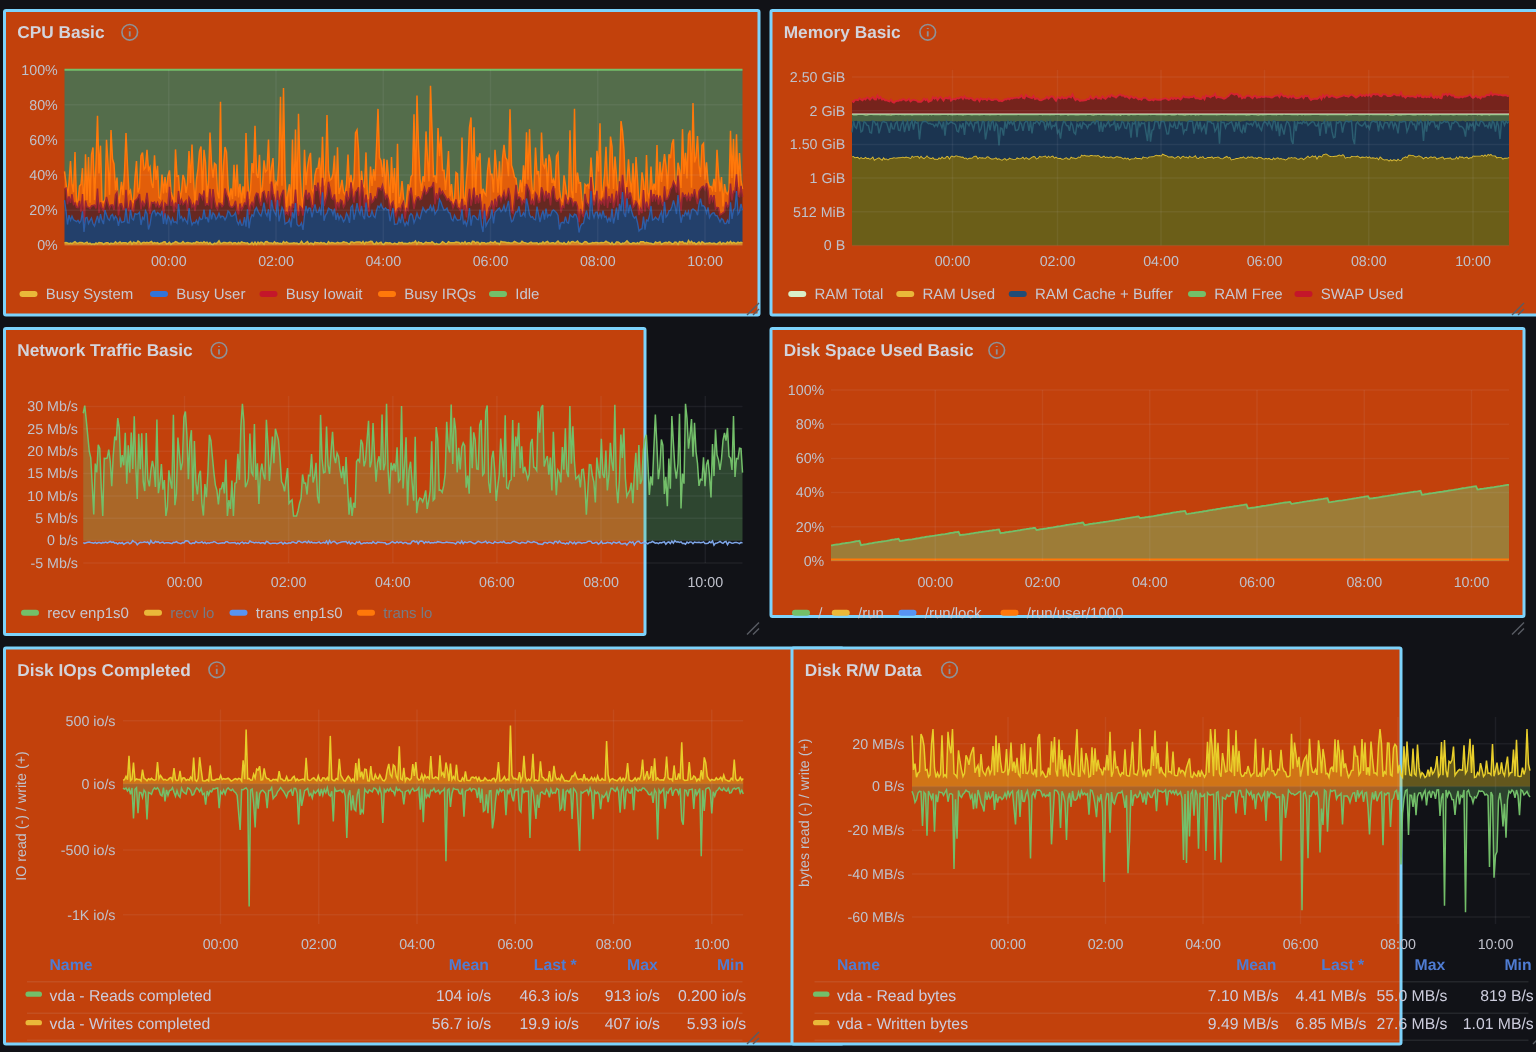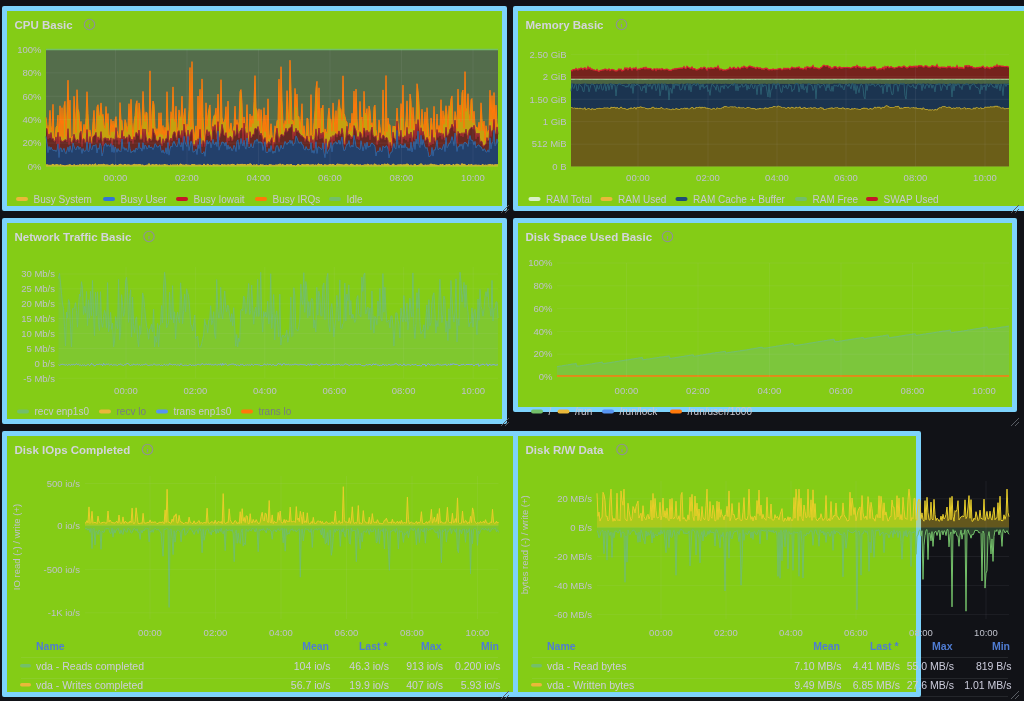--- a/index.html
+++ b/index.html
@@ -1,16 +1,16 @@
 <!DOCTYPE html>
 <html><head><meta charset="utf-8"><style>
 * { margin:0; padding:0; box-sizing:border-box; }
 html,body { width:1024px; height:701px; background:#111217; overflow:hidden;
   font-family:"Liberation Sans", sans-serif; }
-.panel { position:absolute; background:#84cc16; border:5px solid #7dd3fc; border-radius:2px; }
+.panel { position:absolute; background:#c2410c; border:2px solid #7dd3fc; border-radius:2px; }
 svg { display:block; }
 svg text { font-family:"Liberation Sans", sans-serif; }
 </style></head>
 <body>
 <div class="panel" style="left:2px;top:6px;width:505px;height:205px">
     <svg width="505" height="205" viewBox="0 0 505 205">
       <text x="7.5" y="17.5" font-size="11.5" font-weight="bold" fill="#d3d4dc">CPU Basic</text>
       <g stroke="#8e9197" fill="none">
         <circle cx="82.5" cy="13.5" r="5.2" stroke-width="1.1"></circle>
         <line x1="82.5" y1="12.9" x2="82.5" y2="16.3" stroke-width="1.2"></line>
@@ -115,21 +115,21 @@
       <rect x="277" y="186" width="12" height="4" rx="2" fill="#73bf69"></rect>
       <text x="294.5" y="191.5" font-size="10" fill="#c7c8d1">RAM Free</text>
       <rect x="348" y="186" width="12" height="4" rx="2" fill="#c4162a"></rect>
       <text x="365.5" y="191.5" font-size="10" fill="#c7c8d1">SWAP Used</text>
       <g stroke="#585c63" stroke-width="1">
         <line x1="493" y1="202" x2="501" y2="194"></line>
         <line x1="497" y1="202" x2="501" y2="198"></line>
       </g>
     </svg>
   </div>
-<div class="panel" style="left:2px;top:218px;width:505px;height:206px">
+<div class="panel" style="left:2px;top:218px;width:429px;height:206px">
     <svg width="505" height="206" viewBox="0 0 505 206">
       <text x="7.5" y="17.5" font-size="11.5" font-weight="bold" fill="#d3d4dc">Network Traffic Basic</text>
       <g stroke="#8e9197" fill="none">
         <circle cx="142" cy="13.5" r="5.2" stroke-width="1.1"></circle>
         <line x1="142" y1="12.9" x2="142" y2="16.3" stroke-width="1.2"></line>
         <line x1="142" y1="10.7" x2="142" y2="11.3" stroke-width="1.3"></line>
       </g>
       <path d="M51.5,55.5 L52.5,50.4 L53.5,59.9 L54.5,70.4 L55.5,80.8 L56.5,85.3 L57.5,103.7 L58.5,123.0 L59.5,89.0 L60.5,95.0 L61.5,76.6 L62.5,78.9 L63.5,104.9 L64.5,124.0 L65.5,85.6 L66.5,85.7 L67.5,85.3 L68.5,79.7 L69.5,87.6 L70.5,104.2 L71.5,83.5 L72.5,71.1 L73.5,73.4 L74.5,58.7 L75.5,65.4 L76.5,91.6 L77.5,83.4 L78.5,90.2 L79.5,68.5 L80.5,102.5 L81.5,76.8 L82.5,95.2 L83.5,68.4 L84.5,92.6 L85.5,57.5 L86.5,89.7 L87.5,112.7 L88.5,69.2 L89.5,92.8 L90.5,68.8 L91.5,101.3 L92.5,107.4 L93.5,68.7 L94.5,99.2 L95.6,104.3 L96.6,93.4 L97.6,87.3 L98.6,92.2 L99.6,104.6 L100.6,59.6 L101.6,108.8 L102.6,101.8 L103.6,89.4 L104.6,106.4 L105.6,100.1 L106.6,124.0 L107.6,118.0 L108.6,93.6 L109.6,100.7 L110.6,105.8 L111.6,56.5 L112.6,116.8 L113.6,109.4 L114.6,71.7 L115.6,82.4 L116.6,93.4 L117.6,88.2 L118.6,58.1 L119.6,54.3 L120.6,69.9 L121.6,99.4 L122.6,74.6 L123.6,66.8 L124.6,114.0 L125.6,74.0 L126.6,101.8 L127.6,109.6 L128.6,96.8 L129.6,93.8 L130.6,115.5 L131.6,123.7 L132.6,102.7 L133.6,111.4 L134.6,95.0 L135.6,69.9 L136.6,73.8 L137.6,84.6 L138.6,95.1 L139.6,103.4 L140.6,107.0 L141.6,116.3 L142.6,105.9 L143.6,105.8 L144.6,101.4 L145.6,108.9 L146.6,86.3 L147.6,124.0 L148.6,113.4 L149.6,119.3 L150.6,100.4 L151.6,124.0 L152.6,102.2 L153.6,101.7 L154.6,82.5 L155.6,99.9 L156.6,64.0 L157.6,49.2 L158.6,61.0 L159.6,104.8 L160.6,102.6 L161.6,99.0 L162.6,69.1 L163.6,94.9 L164.6,96.7 L165.6,62.7 L166.6,100.0 L167.6,88.8 L168.6,116.0 L169.6,95.2 L170.6,89.1 L171.6,96.4 L172.6,99.7 L173.6,59.8 L174.6,76.6 L175.6,100.6 L176.6,87.7 L177.6,71.1 L178.6,88.8 L179.6,65.8 L180.6,69.6 L181.6,73.3 L182.6,84.0 L183.7,101.2 L184.7,103.2 L185.7,107.6 L186.7,99.8 L187.7,92.0 L188.7,115.6 L189.7,114.2 L190.7,113.2 L191.7,124.0 L192.7,124.0 L193.7,124.0 L194.7,120.5 L195.7,115.5 L196.7,112.2 L197.7,96.3 L198.7,102.1 L199.7,102.0 L200.7,109.7 L201.7,96.9 L202.7,97.2 L203.7,82.7 L204.7,101.7 L205.7,97.6 L206.7,88.6 L207.7,111.3 L208.7,115.6 L209.7,56.6 L210.7,85.7 L211.7,95.2 L212.7,94.7 L213.7,64.3 L214.7,90.0 L215.7,96.0 L216.7,81.0 L217.7,67.9 L218.7,84.2 L219.7,88.7 L220.7,82.0 L221.7,84.4 L222.7,93.2 L223.7,98.7 L224.7,90.7 L225.7,102.8 L226.7,84.7 L227.7,104.0 L228.7,123.2 L229.7,111.5 L230.7,124.0 L231.7,115.2 L232.7,118.6 L233.7,87.7 L234.7,86.2 L235.7,87.8 L236.7,73.1 L237.7,75.9 L238.7,90.9 L239.7,87.1 L240.7,73.4 L241.7,60.5 L242.7,91.6 L243.7,87.5 L244.7,62.0 L245.7,83.6 L246.7,101.2 L247.7,88.3 L248.7,84.2 L249.7,93.4 L250.7,56.4 L251.7,93.5 L252.7,89.1 L253.7,49.2 L254.7,93.0 L255.7,109.1 L256.7,88.5 L257.7,93.5 L258.7,89.0 L259.7,94.4 L260.7,78.2 L261.7,101.0 L262.7,99.6 L263.7,50.7 L264.7,105.6 L265.7,90.7 L266.7,71.5 L267.7,117.0 L268.7,93.4 L269.7,87.8 L270.7,101.1 L271.8,113.8 L272.8,71.2 L273.8,122.1 L274.8,114.7 L275.8,112.1 L276.8,112.6 L277.8,114.5 L278.8,111.5 L279.8,106.9 L280.8,119.3 L281.8,114.0 L282.8,107.1 L283.8,74.2 L284.8,113.6 L285.8,112.5 L286.8,64.7 L287.8,72.2 L288.8,106.9 L289.8,106.7 L290.8,108.2 L291.8,103.8 L292.8,95.8 L293.8,61.2 L294.8,77.2 L295.8,81.6 L296.8,49.7 L297.8,89.4 L298.8,58.5 L299.8,67.0 L300.8,94.9 L301.8,78.6 L302.8,92.9 L303.8,78.2 L304.8,75.3 L305.8,77.2 L306.8,105.1 L307.8,97.0 L308.8,109.1 L309.8,64.3 L310.8,92.2 L311.8,68.2 L312.8,73.3 L313.8,92.6 L314.8,92.9 L315.8,63.4 L316.8,60.0 L317.8,96.7 L318.8,95.4 L319.8,54.4 L320.8,50.3 L321.8,101.8 L322.8,108.7 L323.8,85.7 L324.8,80.6 L325.8,93.2 L326.8,113.9 L327.8,104.7 L328.8,96.4 L329.8,72.4 L330.8,84.7 L331.8,98.2 L332.8,56.9 L333.8,105.1 L334.8,105.8 L335.8,100.7 L336.8,99.8 L337.8,60.0 L338.8,97.9 L339.8,71.1 L340.8,77.6 L341.8,61.9 L342.8,92.1 L343.8,77.5 L344.8,95.5 L345.8,91.2 L346.8,95.2 L347.8,99.5 L348.8,96.4 L349.8,75.5 L350.8,72.6 L351.8,91.3 L352.8,91.9 L353.8,93.7 L354.8,54.2 L355.8,68.4 L356.8,52.0 L357.8,50.0 L358.8,91.0 L359.9,86.6 L360.9,84.0 L361.9,96.5 L362.9,85.1 L363.9,107.0 L364.9,67.9 L365.9,91.5 L366.9,110.1 L367.9,93.4 L368.9,95.2 L369.9,101.6 L370.9,78.1 L371.9,93.1 L372.9,65.5 L373.9,94.4 L374.9,98.1 L375.9,50.6 L376.9,89.2 L377.9,64.2 L378.9,86.8 L379.9,99.3 L380.9,98.2 L381.9,96.9 L382.9,104.9 L383.9,93.2 L384.9,92.8 L385.9,102.0 L386.9,123.1 L387.9,106.9 L388.9,89.8 L389.9,90.0 L390.9,97.1 L391.9,101.3 L392.9,114.9 L393.9,85.0 L394.9,93.6 L395.9,98.9 L396.9,72.6 L397.9,96.0 L398.9,98.7 L399.9,80.3 L400.9,106.9 L401.9,97.3 L402.9,75.2 L403.9,87.9 L404.9,94.0 L405.9,49.9 L406.9,103.2 L407.9,115.5 L408.9,100.4 L409.9,69.7 L410.9,85.3 L411.9,65.5 L412.9,98.7 L413.9,110.9 L414.9,108.7 L415.9,106.8 L416.9,101.8 L417.9,115.4 L418.9,96.0 L419.9,81.8 L420.9,106.6 L421.9,76.7 L422.9,102.7 L423.9,99.9 L424.9,80.0 L425.9,72.9 L426.9,69.8 L427.9,88.0 L428.9,110.0 L429.9,97.5 L430.9,103.6 L431.9,79.2 L432.9,56.3 L433.9,76.0 L434.9,99.5 L435.9,91.7 L436.9,73.0 L437.9,76.8 L438.9,109.3 L439.9,97.9 L440.9,117.5 L441.9,85.7 L442.9,105.8 L443.9,57.4 L444.9,74.8 L445.9,91.4 L446.9,99.1 L448.0,89.2 L449.0,55.8 L450.0,119.0 L451.0,95.7 L452.0,102.5 L453.0,49.2 L454.0,58.9 L455.0,79.1 L456.0,70.7 L457.0,59.3 L458.0,84.4 L459.0,61.9 L460.0,80.9 L461.0,88.9 L462.0,103.9 L463.0,99.5 L464.0,100.0 L465.0,84.8 L466.0,104.2 L467.0,89.8 L468.0,86.4 L469.0,97.2 L470.0,111.7 L471.0,76.0 L472.0,97.4 L473.0,66.4 L474.0,83.3 L475.0,86.6 L476.0,93.2 L477.0,86.0 L478.0,73.6 L479.0,68.6 L480.0,73.7 L481.0,65.3 L482.0,84.1 L483.0,85.5 L484.0,93.3 L485.0,57.4 L486.0,98.0 L487.0,85.6 L488.0,85.9 L489.0,78.8 L490.0,79.1 L491.0,95.1 L491.0,140.4 L51.5,140.4 Z" fill="rgba(115,191,105,0.30)"></path>
       <path d="M51.5,55.5 L52.5,50.4 L53.5,59.9 L54.5,70.4 L55.5,80.8 L56.5,85.3 L57.5,103.7 L58.5,123.0 L59.5,89.0 L60.5,95.0 L61.5,76.6 L62.5,78.9 L63.5,104.9 L64.5,124.0 L65.5,85.6 L66.5,85.7 L67.5,85.3 L68.5,79.7 L69.5,87.6 L70.5,104.2 L71.5,83.5 L72.5,71.1 L73.5,73.4 L74.5,58.7 L75.5,65.4 L76.5,91.6 L77.5,83.4 L78.5,90.2 L79.5,68.5 L80.5,102.5 L81.5,76.8 L82.5,95.2 L83.5,68.4 L84.5,92.6 L85.5,57.5 L86.5,89.7 L87.5,112.7 L88.5,69.2 L89.5,92.8 L90.5,68.8 L91.5,101.3 L92.5,107.4 L93.5,68.7 L94.5,99.2 L95.6,104.3 L96.6,93.4 L97.6,87.3 L98.6,92.2 L99.6,104.6 L100.6,59.6 L101.6,108.8 L102.6,101.8 L103.6,89.4 L104.6,106.4 L105.6,100.1 L106.6,124.0 L107.6,118.0 L108.6,93.6 L109.6,100.7 L110.6,105.8 L111.6,56.5 L112.6,116.8 L113.6,109.4 L114.6,71.7 L115.6,82.4 L116.6,93.4 L117.6,88.2 L118.6,58.1 L119.6,54.3 L120.6,69.9 L121.6,99.4 L122.6,74.6 L123.6,66.8 L124.6,114.0 L125.6,74.0 L126.6,101.8 L127.6,109.6 L128.6,96.8 L129.6,93.8 L130.6,115.5 L131.6,123.7 L132.6,102.7 L133.6,111.4 L134.6,95.0 L135.6,69.9 L136.6,73.8 L137.6,84.6 L138.6,95.1 L139.6,103.4 L140.6,107.0 L141.6,116.3 L142.6,105.9 L143.6,105.8 L144.6,101.4 L145.6,108.9 L146.6,86.3 L147.6,124.0 L148.6,113.4 L149.6,119.3 L150.6,100.4 L151.6,124.0 L152.6,102.2 L153.6,101.7 L154.6,82.5 L155.6,99.9 L156.6,64.0 L157.6,49.2 L158.6,61.0 L159.6,104.8 L160.6,102.6 L161.6,99.0 L162.6,69.1 L163.6,94.9 L164.6,96.7 L165.6,62.7 L166.6,100.0 L167.6,88.8 L168.6,116.0 L169.6,95.2 L170.6,89.1 L171.6,96.4 L172.6,99.7 L173.6,59.8 L174.6,76.6 L175.6,100.6 L176.6,87.7 L177.6,71.1 L178.6,88.8 L179.6,65.8 L180.6,69.6 L181.6,73.3 L182.6,84.0 L183.7,101.2 L184.7,103.2 L185.7,107.6 L186.7,99.8 L187.7,92.0 L188.7,115.6 L189.7,114.2 L190.7,113.2 L191.7,124.0 L192.7,124.0 L193.7,124.0 L194.7,120.5 L195.7,115.5 L196.7,112.2 L197.7,96.3 L198.7,102.1 L199.7,102.0 L200.7,109.7 L201.7,96.9 L202.7,97.2 L203.7,82.7 L204.7,101.7 L205.7,97.6 L206.7,88.6 L207.7,111.3 L208.7,115.6 L209.7,56.6 L210.7,85.7 L211.7,95.2 L212.7,94.7 L213.7,64.3 L214.7,90.0 L215.7,96.0 L216.7,81.0 L217.7,67.9 L218.7,84.2 L219.7,88.7 L220.7,82.0 L221.7,84.4 L222.7,93.2 L223.7,98.7 L224.7,90.7 L225.7,102.8 L226.7,84.7 L227.7,104.0 L228.7,123.2 L229.7,111.5 L230.7,124.0 L231.7,115.2 L232.7,118.6 L233.7,87.7 L234.7,86.2 L235.7,87.8 L236.7,73.1 L237.7,75.9 L238.7,90.9 L239.7,87.1 L240.7,73.4 L241.7,60.5 L242.7,91.6 L243.7,87.5 L244.7,62.0 L245.7,83.6 L246.7,101.2 L247.7,88.3 L248.7,84.2 L249.7,93.4 L250.7,56.4 L251.7,93.5 L252.7,89.1 L253.7,49.2 L254.7,93.0 L255.7,109.1 L256.7,88.5 L257.7,93.5 L258.7,89.0 L259.7,94.4 L260.7,78.2 L261.7,101.0 L262.7,99.6 L263.7,50.7 L264.7,105.6 L265.7,90.7 L266.7,71.5 L267.7,117.0 L268.7,93.4 L269.7,87.8 L270.7,101.1 L271.8,113.8 L272.8,71.2 L273.8,122.1 L274.8,114.7 L275.8,112.1 L276.8,112.6 L277.8,114.5 L278.8,111.5 L279.8,106.9 L280.8,119.3 L281.8,114.0 L282.8,107.1 L283.8,74.2 L284.8,113.6 L285.8,112.5 L286.8,64.7 L287.8,72.2 L288.8,106.9 L289.8,106.7 L290.8,108.2 L291.8,103.8 L292.8,95.8 L293.8,61.2 L294.8,77.2 L295.8,81.6 L296.8,49.7 L297.8,89.4 L298.8,58.5 L299.8,67.0 L300.8,94.9 L301.8,78.6 L302.8,92.9 L303.8,78.2 L304.8,75.3 L305.8,77.2 L306.8,105.1 L307.8,97.0 L308.8,109.1 L309.8,64.3 L310.8,92.2 L311.8,68.2 L312.8,73.3 L313.8,92.6 L314.8,92.9 L315.8,63.4 L316.8,60.0 L317.8,96.7 L318.8,95.4 L319.8,54.4 L320.8,50.3 L321.8,101.8 L322.8,108.7 L323.8,85.7 L324.8,80.6 L325.8,93.2 L326.8,113.9 L327.8,104.7 L328.8,96.4 L329.8,72.4 L330.8,84.7 L331.8,98.2 L332.8,56.9 L333.8,105.1 L334.8,105.8 L335.8,100.7 L336.8,99.8 L337.8,60.0 L338.8,97.9 L339.8,71.1 L340.8,77.6 L341.8,61.9 L342.8,92.1 L343.8,77.5 L344.8,95.5 L345.8,91.2 L346.8,95.2 L347.8,99.5 L348.8,96.4 L349.8,75.5 L350.8,72.6 L351.8,91.3 L352.8,91.9 L353.8,93.7 L354.8,54.2 L355.8,68.4 L356.8,52.0 L357.8,50.0 L358.8,91.0 L359.9,86.6 L360.9,84.0 L361.9,96.5 L362.9,85.1 L363.9,107.0 L364.9,67.9 L365.9,91.5 L366.9,110.1 L367.9,93.4 L368.9,95.2 L369.9,101.6 L370.9,78.1 L371.9,93.1 L372.9,65.5 L373.9,94.4 L374.9,98.1 L375.9,50.6 L376.9,89.2 L377.9,64.2 L378.9,86.8 L379.9,99.3 L380.9,98.2 L381.9,96.9 L382.9,104.9 L383.9,93.2 L384.9,92.8 L385.9,102.0 L386.9,123.1 L387.9,106.9 L388.9,89.8 L389.9,90.0 L390.9,97.1 L391.9,101.3 L392.9,114.9 L393.9,85.0 L394.9,93.6 L395.9,98.9 L396.9,72.6 L397.9,96.0 L398.9,98.7 L399.9,80.3 L400.9,106.9 L401.9,97.3 L402.9,75.2 L403.9,87.9 L404.9,94.0 L405.9,49.9 L406.9,103.2 L407.9,115.5 L408.9,100.4 L409.9,69.7 L410.9,85.3 L411.9,65.5 L412.9,98.7 L413.9,110.9 L414.9,108.7 L415.9,106.8 L416.9,101.8 L417.9,115.4 L418.9,96.0 L419.9,81.8 L420.9,106.6 L421.9,76.7 L422.9,102.7 L423.9,99.9 L424.9,80.0 L425.9,72.9 L426.9,69.8 L427.9,88.0 L428.9,110.0 L429.9,97.5 L430.9,103.6 L431.9,79.2 L432.9,56.3 L433.9,76.0 L434.9,99.5 L435.9,91.7 L436.9,73.0 L437.9,76.8 L438.9,109.3 L439.9,97.9 L440.9,117.5 L441.9,85.7 L442.9,105.8 L443.9,57.4 L444.9,74.8 L445.9,91.4 L446.9,99.1 L448.0,89.2 L449.0,55.8 L450.0,119.0 L451.0,95.7 L452.0,102.5 L453.0,49.2 L454.0,58.9 L455.0,79.1 L456.0,70.7 L457.0,59.3 L458.0,84.4 L459.0,61.9 L460.0,80.9 L461.0,88.9 L462.0,103.9 L463.0,99.5 L464.0,100.0 L465.0,84.8 L466.0,104.2 L467.0,89.8 L468.0,86.4 L469.0,97.2 L470.0,111.7 L471.0,76.0 L472.0,97.4 L473.0,66.4 L474.0,83.3 L475.0,86.6 L476.0,93.2 L477.0,86.0 L478.0,73.6 L479.0,68.6 L480.0,73.7 L481.0,65.3 L482.0,84.1 L483.0,85.5 L484.0,93.3 L485.0,57.4 L486.0,98.0 L487.0,85.6 L488.0,85.9 L489.0,78.8 L490.0,79.1 L491.0,95.1" fill="none" stroke="#73bf69" stroke-width="1"></path>
       <path d="M51.5,141.7 L52.5,142.3 L53.5,141.8 L54.5,141.5 L55.5,141.3 L56.5,141.6 L57.5,141.8 L58.5,142.1 L59.5,141.6 L60.5,142.3 L61.5,141.7 L62.5,141.7 L63.5,142.2 L64.5,141.6 L65.5,141.8 L66.5,141.4 L67.5,142.0 L68.5,141.5 L69.5,140.9 L70.5,141.6 L71.5,141.3 L72.5,142.1 L73.5,141.9 L74.5,142.7 L75.5,141.8 L76.5,142.3 L77.5,141.7 L78.5,142.8 L79.5,142.2 L80.5,141.7 L81.5,141.5 L82.5,142.6 L83.5,142.0 L84.5,140.4 L85.5,141.3 L86.5,141.6 L87.5,143.2 L88.5,142.2 L89.5,141.5 L90.5,141.6 L91.5,141.5 L92.5,141.2 L93.5,141.7 L94.5,141.3 L95.6,142.7 L96.6,140.4 L97.6,141.9 L98.6,142.1 L99.6,140.9 L100.6,141.4 L101.6,141.2 L102.6,142.1 L103.6,141.6 L104.6,141.4 L105.6,142.3 L106.6,141.8 L107.6,141.9 L108.6,141.9 L109.6,142.1 L110.6,142.4 L111.6,141.5 L112.6,141.6 L113.6,141.1 L114.6,141.8 L115.6,142.1 L116.6,142.5 L117.6,141.7 L118.6,141.9 L119.6,140.7 L120.6,140.5 L121.6,140.9 L122.6,142.2 L123.6,142.5 L124.6,141.9 L125.6,142.2 L126.6,141.0 L127.6,141.7 L128.6,141.9 L129.6,141.7 L130.6,141.1 L131.6,142.2 L132.6,141.5 L133.6,142.4 L134.6,141.8 L135.6,142.1 L136.6,141.6 L137.6,141.7 L138.6,141.1 L139.6,141.4 L140.6,142.1 L141.6,142.4 L142.6,142.2 L143.6,142.0 L144.6,141.9 L145.6,142.1 L146.6,141.2 L147.6,141.2 L148.6,141.9 L149.6,142.0 L150.6,141.9 L151.6,141.8 L152.6,141.7 L153.6,142.6 L154.6,142.0 L155.6,142.7 L156.6,141.7 L157.6,141.4 L158.6,142.3 L159.6,141.7 L160.6,142.1 L161.6,142.1 L162.6,140.7 L163.6,141.3 L164.6,141.5 L165.6,142.0 L166.6,141.5 L167.6,141.8 L168.6,141.5 L169.6,142.2 L170.6,141.8 L171.6,141.9 L172.6,142.5 L173.6,140.9 L174.6,141.3 L175.6,142.2 L176.6,142.5 L177.6,142.1 L178.6,142.2 L179.6,142.1 L180.6,142.5 L181.6,142.2 L182.6,141.7 L183.7,141.5 L184.7,142.8 L185.7,141.7 L186.7,142.3 L187.7,142.3 L188.7,141.9 L189.7,142.1 L190.7,141.4 L191.7,141.4 L192.7,141.9 L193.7,142.1 L194.7,140.8 L195.7,140.8 L196.7,141.5 L197.7,141.8 L198.7,141.2 L199.7,141.0 L200.7,142.0 L201.7,140.8 L202.7,141.8 L203.7,141.2 L204.7,142.0 L205.7,141.7 L206.7,142.0 L207.7,141.7 L208.7,141.2 L209.7,142.2 L210.7,141.9 L211.7,141.5 L212.7,142.0 L213.7,140.7 L214.7,142.5 L215.7,140.4 L216.7,142.1 L217.7,141.2 L218.7,140.9 L219.7,141.5 L220.7,142.5 L221.7,141.9 L222.7,141.7 L223.7,141.4 L224.7,141.2 L225.7,141.1 L226.7,141.0 L227.7,142.2 L228.7,141.2 L229.7,142.7 L230.7,141.7 L231.7,142.3 L232.7,142.7 L233.7,141.3 L234.7,141.8 L235.7,141.2 L236.7,142.6 L237.7,142.4 L238.7,141.8 L239.7,142.1 L240.7,141.7 L241.7,142.1 L242.7,141.9 L243.7,142.3 L244.7,141.1 L245.7,141.9 L246.7,142.4 L247.7,141.4 L248.7,141.5 L249.7,141.6 L250.7,141.6 L251.7,141.9 L252.7,141.8 L253.7,142.9 L254.7,142.6 L255.7,142.4 L256.7,141.6 L257.7,141.1 L258.7,141.8 L259.7,141.9 L260.7,141.1 L261.7,141.9 L262.7,141.4 L263.7,141.5 L264.7,142.4 L265.7,141.6 L266.7,141.6 L267.7,142.4 L268.7,142.3 L269.7,142.4 L270.7,141.0 L271.8,140.6 L272.8,141.4 L273.8,140.9 L274.8,142.5 L275.8,141.0 L276.8,140.7 L277.8,140.9 L278.8,142.2 L279.8,141.2 L280.8,141.8 L281.8,141.2 L282.8,142.1 L283.8,141.7 L284.8,142.0 L285.8,141.5 L286.8,141.8 L287.8,141.1 L288.8,141.3 L289.8,141.5 L290.8,141.8 L291.8,141.9 L292.8,141.7 L293.8,141.3 L294.8,141.7 L295.8,141.6 L296.8,141.8 L297.8,141.8 L298.8,142.1 L299.8,142.7 L300.8,141.4 L301.8,141.4 L302.8,142.3 L303.8,140.7 L304.8,142.4 L305.8,141.2 L306.8,141.6 L307.8,141.6 L308.8,141.1 L309.8,141.2 L310.8,141.7 L311.8,142.3 L312.8,142.4 L313.8,141.6 L314.8,140.9 L315.8,141.3 L316.8,141.8 L317.8,141.6 L318.8,141.4 L319.8,140.8 L320.8,142.1 L321.8,141.4 L322.8,141.6 L323.8,142.1 L324.8,142.3 L325.8,141.1 L326.8,141.6 L327.8,141.9 L328.8,141.7 L329.8,141.2 L330.8,141.7 L331.8,140.9 L332.8,141.9 L333.8,142.2 L334.8,141.8 L335.8,142.2 L336.8,141.9 L337.8,141.1 L338.8,140.8 L339.8,141.4 L340.8,141.6 L341.8,142.2 L342.8,142.3 L343.8,141.5 L344.8,141.6 L345.8,142.0 L346.8,142.0 L347.8,140.9 L348.8,141.2 L349.8,141.7 L350.8,141.6 L351.8,141.1 L352.8,141.5 L353.8,141.6 L354.8,142.6 L355.8,142.6 L356.8,142.8 L357.8,142.9 L358.8,141.7 L359.9,141.6 L360.9,142.2 L361.9,141.5 L362.9,141.5 L363.9,141.8 L364.9,142.5 L365.9,141.0 L366.9,141.0 L367.9,142.0 L368.9,140.7 L369.9,141.7 L370.9,142.2 L371.9,142.0 L372.9,142.7 L373.9,141.9 L374.9,142.6 L375.9,141.1 L376.9,141.6 L377.9,142.5 L378.9,141.4 L379.9,142.7 L380.9,141.7 L381.9,141.5 L382.9,141.7 L383.9,142.3 L384.9,141.8 L385.9,141.8 L386.9,141.7 L387.9,140.9 L388.9,140.8 L389.9,140.9 L390.9,142.1 L391.9,142.1 L392.9,141.7 L393.9,141.5 L394.9,142.8 L395.9,142.1 L396.9,140.8 L397.9,142.4 L398.9,142.1 L399.9,142.1 L400.9,141.5 L401.9,141.8 L402.9,141.9 L403.9,142.6 L404.9,141.4 L405.9,141.7 L406.9,142.1 L407.9,141.7 L408.9,141.3 L409.9,142.5 L410.9,142.6 L411.9,142.3 L412.9,142.2 L413.9,143.4 L414.9,142.1 L415.9,141.1 L416.9,141.9 L417.9,141.2 L418.9,143.3 L419.9,141.8 L420.9,141.0 L421.9,140.9 L422.9,142.0 L423.9,142.2 L424.9,141.5 L425.9,142.4 L426.9,141.9 L427.9,142.6 L428.9,141.7 L429.9,141.7 L430.9,140.9 L431.9,141.5 L432.9,142.1 L433.9,141.8 L434.9,142.4 L435.9,141.7 L436.9,141.9 L437.9,141.5 L438.9,141.2 L439.9,142.8 L440.9,141.6 L441.9,141.3 L442.9,142.4 L443.9,140.7 L444.9,142.1 L445.9,140.4 L446.9,141.3 L448.0,141.2 L449.0,141.6 L450.0,141.2 L451.0,142.3 L452.0,142.2 L453.0,142.8 L454.0,141.4 L455.0,142.1 L456.0,141.3 L457.0,141.4 L458.0,142.5 L459.0,141.4 L460.0,141.6 L461.0,141.6 L462.0,141.5 L463.0,141.8 L464.0,141.7 L465.0,141.2 L466.0,142.3 L467.0,142.4 L468.0,142.2 L469.0,141.2 L470.0,141.9 L471.0,140.7 L472.0,143.4 L473.0,142.1 L474.0,142.0 L475.0,141.6 L476.0,141.0 L477.0,141.8 L478.0,142.3 L479.0,141.3 L480.0,140.9 L481.0,143.1 L482.0,141.4 L483.0,141.6 L484.0,142.2 L485.0,142.0 L486.0,141.6 L487.0,141.7 L488.0,141.9 L489.0,142.4 L490.0,141.6 L491.0,142.1" fill="none" stroke="#7ea6e8" stroke-width="1"></path>
@@ -276,21 +276,21 @@
       <text x="323.5" y="253" text-anchor="end" font-size="10.5" fill="#ccccdc">56.7 io/s</text>
       <text x="382.0" y="253" text-anchor="end" font-size="10.5" fill="#ccccdc">19.9 io/s</text>
       <text x="436.0" y="253" text-anchor="end" font-size="10.5" fill="#ccccdc">407 io/s</text>
       <text x="493.5" y="253" text-anchor="end" font-size="10.5" fill="#ccccdc">5.93 io/s</text>
       <g stroke="#585c63" stroke-width="1">
         <line x1="494" y1="263" x2="502" y2="255"></line>
         <line x1="498" y1="263" x2="502" y2="259"></line>
       </g>
     </svg>
   </div>
-<div class="panel" style="left:513px;top:431px;width:408px;height:266px">
+<div class="panel" style="left:527px;top:431px;width:408px;height:266px">
     <svg width="504" height="266" viewBox="0 0 504 266">
       <text x="7.5" y="17.5" font-size="11.5" font-weight="bold" fill="#d3d4dc">Disk R/W Data</text>
       <g stroke="#8e9197" fill="none">
         <circle cx="104" cy="13.5" r="5.2" stroke-width="1.1"></circle>
         <line x1="104" y1="12.9" x2="104" y2="16.3" stroke-width="1.2"></line>
         <line x1="104" y1="10.7" x2="104" y2="11.3" stroke-width="1.3"></line>
       </g>
       <path d="M79.0,57.3 L80.0,80.3 L81.0,76.1 L82.0,85.1 L83.0,82.3 L84.0,81.5 L85.0,56.3 L86.0,58.8 L87.0,64.2 L88.0,80.4 L89.0,80.0 L90.0,85.0 L91.0,83.6 L92.0,63.0 L93.0,53.1 L94.0,78.8 L95.0,85.3 L96.0,82.2 L97.0,85.0 L98.0,83.1 L99.0,57.2 L100.0,84.7 L101.0,83.5 L102.0,84.9 L103.0,54.9 L104.0,64.5 L105.0,69.2 L106.0,53.1 L107.0,82.8 L108.0,83.6 L109.0,85.1 L110.0,67.2 L111.0,74.5 L112.0,80.2 L113.0,84.7 L114.0,82.6 L115.0,70.5 L116.0,72.9 L117.0,76.9 L118.0,70.6 L119.0,67.6 L120.0,65.1 L121.0,82.1 L122.0,79.2 L123.0,77.2 L124.0,84.9 L125.0,69.7 L126.0,80.5 L127.0,82.6 L128.0,83.9 L129.0,79.7 L130.0,78.3 L131.0,83.0 L132.0,80.2 L133.0,64.3 L134.0,84.0 L135.0,57.4 L136.0,81.8 L137.0,62.4 L138.0,74.7 L139.0,81.8 L140.0,82.0 L141.0,80.8 L142.0,66.3 L143.0,83.9 L144.0,79.3 L145.0,62.0 L146.0,81.1 L147.0,74.7 L148.0,82.2 L149.0,72.2 L150.0,83.2 L151.0,84.7 L152.0,63.1 L153.0,83.0 L154.0,62.4 L155.0,82.4 L156.0,82.7 L157.0,80.3 L158.0,65.2 L159.0,82.4 L160.0,83.3 L161.0,79.7 L162.0,85.2 L163.0,59.0 L164.0,56.4 L165.0,83.2 L166.0,81.4 L167.0,83.1 L168.0,85.1 L169.0,84.6 L170.0,78.8 L171.0,83.7 L172.0,61.2 L173.0,75.3 L174.0,58.3 L175.0,80.7 L176.0,84.7 L177.0,60.1 L178.0,80.0 L179.0,67.1 L180.0,84.6 L181.0,73.0 L182.0,83.9 L183.0,84.7 L184.0,70.5 L185.0,81.1 L186.0,83.3 L187.0,83.5 L188.0,69.8 L189.0,53.1 L190.0,84.5 L191.0,84.4 L192.0,65.5 L193.0,80.5 L194.0,82.3 L195.0,69.1 L196.0,74.1 L197.0,85.0 L198.0,84.4 L199.0,65.2 L200.0,83.6 L201.0,65.9 L202.0,81.3 L203.0,73.5 L204.0,79.2 L205.0,80.1 L206.0,83.9 L207.0,79.0 L208.0,79.9 L209.0,70.3 L210.0,80.7 L211.0,54.9 L212.0,84.8 L213.0,81.8 L214.0,67.5 L215.0,78.9 L216.0,78.3 L217.0,82.5 L218.0,84.2 L219.0,82.1 L220.0,82.9 L221.0,66.6 L222.0,83.7 L223.0,84.4 L224.0,84.4 L225.0,76.1 L226.0,61.6 L227.0,82.8 L228.0,83.2 L229.0,83.7 L230.0,79.7 L231.0,53.1 L232.0,78.0 L233.0,83.4 L234.0,80.6 L235.0,85.0 L236.0,80.7 L237.0,80.1 L238.0,84.0 L239.0,64.5 L240.0,77.7 L241.0,54.0 L242.0,79.5 L243.0,69.0 L244.0,82.7 L245.0,78.3 L246.0,81.9 L247.0,83.1 L248.0,84.3 L249.0,61.3 L250.0,81.6 L251.0,81.4 L252.0,82.5 L253.0,68.0 L254.0,83.7 L255.0,84.1 L256.0,84.0 L257.0,78.6 L258.0,82.0 L259.0,80.5 L260.0,81.3 L261.0,83.9 L262.0,78.8 L263.0,75.7 L264.0,72.6 L265.0,84.8 L266.0,85.3 L267.0,82.0 L268.0,83.7 L269.0,84.6 L270.0,80.7 L271.0,84.8 L272.0,81.1 L273.0,83.1 L274.0,85.0 L275.0,83.0 L276.0,61.6 L277.0,82.2 L278.0,53.1 L279.0,64.1 L280.0,84.5 L281.0,53.1 L282.0,80.4 L283.0,62.2 L284.0,82.6 L285.0,84.8 L286.0,69.0 L287.0,75.2 L288.0,81.6 L289.0,81.2 L290.0,53.1 L291.0,80.5 L292.0,81.4 L293.0,63.8 L294.0,84.4 L295.0,53.8 L296.0,81.4 L297.0,67.6 L298.0,82.5 L299.0,84.6 L300.0,84.4 L301.0,82.1 L302.0,82.5 L303.0,77.7 L304.0,81.6 L305.0,84.6 L306.0,83.1 L307.0,82.3 L308.0,59.5 L309.0,84.4 L310.0,84.5 L311.0,82.4 L312.0,84.9 L313.0,65.5 L314.0,83.4 L315.0,81.6 L316.0,79.3 L317.0,80.0 L318.0,67.0 L319.0,80.9 L320.0,80.8 L321.0,83.9 L322.0,83.0 L323.0,79.9 L324.0,80.3 L325.0,66.9 L326.0,78.5 L327.0,81.0 L328.0,81.7 L329.0,84.8 L330.0,84.8 L331.0,84.1 L332.0,56.2 L333.0,79.5 L334.0,62.0 L335.0,70.0 L336.0,78.5 L337.0,71.5 L338.0,84.8 L339.0,79.9 L340.0,74.8 L341.0,72.4 L342.0,70.9 L343.0,84.2 L344.0,59.5 L345.0,76.8 L346.0,81.8 L347.0,82.1 L348.0,79.9 L349.0,83.6 L350.0,60.6 L351.0,68.8 L352.0,82.5 L353.0,66.3 L354.0,72.7 L355.0,82.9 L356.0,82.6 L357.0,85.2 L358.0,79.4 L359.0,78.4 L360.0,81.7 L361.0,59.8 L362.0,82.0 L363.0,60.3 L364.0,68.9 L365.0,84.7 L366.0,66.8 L367.0,79.1 L368.0,75.9 L369.0,81.2 L370.0,85.2 L371.0,83.5 L372.0,80.6 L373.0,80.5 L374.0,64.0 L375.0,71.0 L376.0,71.1 L377.0,83.6 L378.0,82.0 L379.0,59.7 L380.0,81.0 L381.0,62.1 L382.0,83.5 L383.0,78.5 L384.0,84.1 L385.0,61.3 L386.0,73.3 L387.0,82.3 L388.0,82.3 L389.0,83.5 L390.0,63.8 L391.0,53.1 L392.0,62.9 L393.0,84.8 L394.0,81.5 L395.0,82.8 L396.0,62.4 L397.0,62.5 L398.0,83.5 L399.0,84.2 L400.0,65.7 L401.0,63.2 L402.0,64.6 L403.0,82.6 L404.0,76.9 L405.0,83.6 L406.0,85.2 L407.0,64.6 L408.0,83.8 L409.0,61.3 L410.0,76.7 L411.0,83.7 L412.0,84.1 L413.0,66.1 L414.0,83.0 L415.0,84.0 L416.0,63.3 L417.0,78.6 L418.0,84.6 L419.0,82.1 L420.0,83.1 L421.0,85.3 L422.0,84.4 L423.0,80.1 L424.0,84.7 L425.0,78.3 L426.0,83.0 L427.0,81.6 L428.0,78.6 L429.0,71.0 L430.0,84.6 L431.0,83.1 L432.0,61.7 L433.0,83.8 L434.0,60.3 L435.0,80.7 L436.0,85.2 L437.0,74.6 L438.0,75.6 L439.0,73.7 L440.0,64.7 L441.0,83.9 L442.0,82.3 L443.0,80.9 L444.0,79.9 L445.0,80.4 L446.0,80.5 L447.0,63.8 L448.0,82.6 L449.0,80.9 L450.0,71.0 L451.0,59.6 L452.0,82.3 L453.0,63.6 L454.0,85.3 L455.0,85.0 L456.0,82.1 L457.0,83.5 L458.0,75.7 L459.0,80.0 L460.0,84.7 L461.0,83.3 L462.0,74.1 L463.0,82.6 L464.0,82.4 L465.0,83.6 L466.0,63.1 L467.0,84.5 L468.0,80.5 L469.0,75.4 L470.0,83.1 L471.0,82.5 L472.0,75.2 L473.0,82.1 L474.0,84.1 L475.0,77.6 L476.0,71.4 L477.0,83.8 L478.0,82.1 L479.0,81.9 L480.0,66.7 L481.0,84.4 L482.0,60.2 L483.0,84.3 L484.0,84.7 L485.0,84.6 L486.0,78.8 L487.0,83.3 L488.0,79.8 L489.0,53.1 L490.0,76.4 L491.0,80.7 L491.0,91.4 L79.0,91.4 Z" fill="rgba(234,200,40,0.38)"></path>
       <path d="M79.0,94.5 L80.0,97.1 L81.0,101.9 L82.0,100.0 L83.0,95.7 L84.0,94.5 L85.0,94.7 L86.0,117.7 L87.0,95.1 L88.0,96.3 L89.0,124.1 L90.0,94.3 L91.0,96.6 L92.0,99.6 L93.0,95.9 L94.0,121.5 L95.0,96.7 L96.0,101.8 L97.0,94.8 L98.0,95.4 L99.0,95.3 L100.0,97.2 L101.0,95.2 L102.0,93.6 L103.0,101.5 L104.0,96.4 L105.0,96.0 L106.0,96.8 L107.0,146.3 L108.0,99.8 L109.0,126.2 L110.0,94.0 L111.0,97.6 L112.0,98.6 L113.0,96.5 L114.0,95.5 L115.0,93.8 L116.0,94.7 L117.0,94.9 L118.0,99.1 L119.0,96.9 L120.0,106.4 L121.0,96.1 L122.0,106.0 L123.0,93.7 L124.0,97.1 L125.0,102.1 L126.0,104.4 L127.0,108.0 L128.0,94.9 L129.0,100.3 L130.0,96.1 L131.0,99.4 L132.0,97.9 L133.0,94.4 L134.0,106.9 L135.0,96.4 L136.0,102.0 L137.0,98.4 L138.0,98.5 L139.0,100.0 L140.0,98.9 L141.0,95.9 L142.0,98.9 L143.0,94.1 L144.0,97.9 L145.0,95.5 L146.0,94.4 L147.0,105.7 L148.0,116.7 L149.0,95.4 L150.0,94.2 L151.0,111.6 L152.0,93.7 L153.0,101.2 L154.0,101.3 L155.0,96.2 L156.0,94.2 L157.0,100.7 L158.0,139.3 L159.0,97.5 L160.0,95.5 L161.0,98.6 L162.0,93.7 L163.0,93.9 L164.0,93.7 L165.0,94.7 L166.0,97.8 L167.0,96.4 L168.0,98.1 L169.0,97.0 L170.0,97.6 L171.0,95.1 L172.0,129.9 L173.0,110.9 L174.0,93.9 L175.0,93.9 L176.0,94.6 L177.0,97.1 L178.0,119.0 L179.0,94.6 L180.0,97.0 L181.0,102.0 L182.0,126.9 L183.0,99.6 L184.0,95.6 L185.0,105.0 L186.0,94.3 L187.0,100.3 L188.0,100.5 L189.0,99.2 L190.0,95.2 L191.0,98.4 L192.0,94.2 L193.0,96.9 L194.0,95.7 L195.0,96.9 L196.0,96.1 L197.0,110.1 L198.0,93.7 L199.0,94.1 L200.0,97.4 L201.0,103.5 L202.0,111.8 L203.0,98.7 L204.0,100.8 L205.0,96.4 L206.0,106.6 L207.0,155.0 L208.0,101.1 L209.0,96.0 L210.0,96.3 L211.0,122.2 L212.0,95.1 L213.0,101.6 L214.0,102.9 L215.0,98.7 L216.0,96.0 L217.0,95.4 L218.0,95.6 L219.0,94.4 L220.0,99.1 L221.0,105.6 L222.0,97.2 L223.0,149.2 L224.0,128.2 L225.0,93.7 L226.0,104.3 L227.0,97.5 L228.0,96.7 L229.0,98.7 L230.0,98.0 L231.0,94.7 L232.0,96.5 L233.0,102.0 L234.0,96.0 L235.0,103.5 L236.0,95.4 L237.0,96.3 L238.0,98.6 L239.0,98.7 L240.0,95.7 L241.0,94.0 L242.0,107.8 L243.0,93.7 L244.0,94.6 L245.0,94.4 L246.0,95.2 L247.0,94.8 L248.0,93.7 L249.0,104.0 L250.0,94.7 L251.0,94.1 L252.0,95.9 L253.0,94.3 L254.0,96.3 L255.0,94.1 L256.0,97.0 L257.0,96.3 L258.0,95.0 L259.0,99.3 L260.0,140.4 L261.0,96.4 L262.0,142.3 L263.0,94.2 L264.0,124.7 L265.0,96.2 L266.0,94.3 L267.0,110.8 L268.0,93.6 L269.0,96.8 L270.0,132.8 L271.0,95.5 L272.0,98.1 L273.0,97.9 L274.0,96.7 L275.0,134.3 L276.0,95.5 L277.0,96.7 L278.0,97.1 L279.0,96.6 L280.0,96.5 L281.0,140.3 L282.0,95.4 L283.0,94.8 L284.0,108.2 L285.0,142.0 L286.0,98.6 L287.0,99.2 L288.0,99.8 L289.0,96.8 L290.0,97.9 L291.0,97.8 L292.0,94.9 L293.0,95.0 L294.0,95.1 L295.0,109.3 L296.0,98.2 L297.0,94.0 L298.0,94.0 L299.0,98.3 L300.0,98.1 L301.0,110.3 L302.0,93.8 L303.0,95.3 L304.0,97.1 L305.0,95.0 L306.0,99.2 L307.0,96.4 L308.0,106.4 L309.0,97.0 L310.0,95.9 L311.0,97.9 L312.0,100.5 L313.0,97.2 L314.0,95.2 L315.0,114.3 L316.0,94.3 L317.0,98.1 L318.0,95.2 L319.0,95.6 L320.0,96.4 L321.0,96.4 L322.0,98.8 L323.0,98.3 L324.0,98.2 L325.0,140.8 L326.0,96.4 L327.0,98.5 L328.0,112.3 L329.0,104.4 L330.0,93.8 L331.0,95.2 L332.0,96.3 L333.0,96.0 L334.0,97.1 L335.0,96.6 L336.0,96.0 L337.0,94.9 L338.0,94.6 L339.0,173.8 L340.0,96.1 L341.0,95.0 L342.0,99.9 L343.0,139.2 L344.0,97.5 L345.0,97.9 L346.0,95.3 L347.0,94.5 L348.0,96.6 L349.0,95.3 L350.0,99.1 L351.0,135.3 L352.0,106.1 L353.0,116.9 L354.0,93.7 L355.0,94.6 L356.0,121.4 L357.0,101.1 L358.0,93.8 L359.0,94.7 L360.0,94.0 L361.0,93.9 L362.0,99.7 L363.0,97.6 L364.0,97.2 L365.0,96.0 L366.0,116.6 L367.0,97.7 L368.0,97.7 L369.0,97.6 L370.0,98.8 L371.0,101.9 L372.0,98.4 L373.0,95.7 L374.0,95.4 L375.0,101.6 L376.0,93.8 L377.0,98.2 L378.0,96.0 L379.0,94.6 L380.0,101.6 L381.0,95.7 L382.0,95.2 L383.0,105.4 L384.0,123.3 L385.0,103.8 L386.0,95.3 L387.0,100.1 L388.0,94.4 L389.0,101.1 L390.0,98.2 L391.0,95.6 L392.0,94.9 L393.0,130.5 L394.0,96.1 L395.0,97.0 L396.0,95.6 L397.0,95.8 L398.0,118.3 L399.0,100.2 L400.0,99.3 L401.0,94.7 L402.0,93.9 L403.0,100.2 L404.0,94.7 L405.0,143.4 L406.0,109.1 L407.0,99.7 L408.0,94.2 L409.0,93.6 L410.0,123.6 L411.0,97.1 L412.0,97.3 L413.0,104.9 L414.0,95.6 L415.0,110.4 L416.0,97.9 L417.0,95.6 L418.0,95.5 L419.0,99.5 L420.0,96.0 L421.0,94.1 L422.0,103.9 L423.0,95.8 L424.0,94.7 L425.0,98.9 L426.0,94.7 L427.0,95.3 L428.0,99.6 L429.0,93.7 L430.0,93.6 L431.0,110.9 L432.0,98.9 L433.0,95.9 L434.0,170.9 L435.0,93.6 L436.0,97.8 L437.0,94.7 L438.0,96.4 L439.0,100.0 L440.0,100.1 L441.0,110.3 L442.0,99.3 L443.0,94.2 L444.0,103.2 L445.0,97.3 L446.0,98.3 L447.0,93.6 L448.0,175.2 L449.0,94.9 L450.0,93.8 L451.0,97.7 L452.0,98.4 L453.0,102.2 L454.0,98.3 L455.0,99.0 L456.0,97.0 L457.0,94.2 L458.0,94.6 L459.0,94.3 L460.0,95.0 L461.0,97.0 L462.0,96.5 L463.0,97.5 L464.0,145.0 L465.0,95.0 L466.0,97.3 L467.0,152.1 L468.0,137.1 L469.0,134.8 L470.0,100.7 L471.0,95.6 L472.0,104.3 L473.0,118.0 L474.0,102.9 L475.0,125.4 L476.0,100.3 L477.0,94.5 L478.0,95.6 L479.0,93.7 L480.0,94.7 L481.0,98.9 L482.0,93.7 L483.0,97.3 L484.0,110.4 L485.0,93.6 L486.0,94.3 L487.0,96.9 L488.0,96.0 L489.0,94.6 L490.0,96.9 L491.0,98.3 L491.0,91.4 L79.0,91.4 Z" fill="rgba(115,191,105,0.28)"></path>
       <path d="M79.0,57.3 L80.0,80.3 L81.0,76.1 L82.0,85.1 L83.0,82.3 L84.0,81.5 L85.0,56.3 L86.0,58.8 L87.0,64.2 L88.0,80.4 L89.0,80.0 L90.0,85.0 L91.0,83.6 L92.0,63.0 L93.0,53.1 L94.0,78.8 L95.0,85.3 L96.0,82.2 L97.0,85.0 L98.0,83.1 L99.0,57.2 L100.0,84.7 L101.0,83.5 L102.0,84.9 L103.0,54.9 L104.0,64.5 L105.0,69.2 L106.0,53.1 L107.0,82.8 L108.0,83.6 L109.0,85.1 L110.0,67.2 L111.0,74.5 L112.0,80.2 L113.0,84.7 L114.0,82.6 L115.0,70.5 L116.0,72.9 L117.0,76.9 L118.0,70.6 L119.0,67.6 L120.0,65.1 L121.0,82.1 L122.0,79.2 L123.0,77.2 L124.0,84.9 L125.0,69.7 L126.0,80.5 L127.0,82.6 L128.0,83.9 L129.0,79.7 L130.0,78.3 L131.0,83.0 L132.0,80.2 L133.0,64.3 L134.0,84.0 L135.0,57.4 L136.0,81.8 L137.0,62.4 L138.0,74.7 L139.0,81.8 L140.0,82.0 L141.0,80.8 L142.0,66.3 L143.0,83.9 L144.0,79.3 L145.0,62.0 L146.0,81.1 L147.0,74.7 L148.0,82.2 L149.0,72.2 L150.0,83.2 L151.0,84.7 L152.0,63.1 L153.0,83.0 L154.0,62.4 L155.0,82.4 L156.0,82.7 L157.0,80.3 L158.0,65.2 L159.0,82.4 L160.0,83.3 L161.0,79.7 L162.0,85.2 L163.0,59.0 L164.0,56.4 L165.0,83.2 L166.0,81.4 L167.0,83.1 L168.0,85.1 L169.0,84.6 L170.0,78.8 L171.0,83.7 L172.0,61.2 L173.0,75.3 L174.0,58.3 L175.0,80.7 L176.0,84.7 L177.0,60.1 L178.0,80.0 L179.0,67.1 L180.0,84.6 L181.0,73.0 L182.0,83.9 L183.0,84.7 L184.0,70.5 L185.0,81.1 L186.0,83.3 L187.0,83.5 L188.0,69.8 L189.0,53.1 L190.0,84.5 L191.0,84.4 L192.0,65.5 L193.0,80.5 L194.0,82.3 L195.0,69.1 L196.0,74.1 L197.0,85.0 L198.0,84.4 L199.0,65.2 L200.0,83.6 L201.0,65.9 L202.0,81.3 L203.0,73.5 L204.0,79.2 L205.0,80.1 L206.0,83.9 L207.0,79.0 L208.0,79.9 L209.0,70.3 L210.0,80.7 L211.0,54.9 L212.0,84.8 L213.0,81.8 L214.0,67.5 L215.0,78.9 L216.0,78.3 L217.0,82.5 L218.0,84.2 L219.0,82.1 L220.0,82.9 L221.0,66.6 L222.0,83.7 L223.0,84.4 L224.0,84.4 L225.0,76.1 L226.0,61.6 L227.0,82.8 L228.0,83.2 L229.0,83.7 L230.0,79.7 L231.0,53.1 L232.0,78.0 L233.0,83.4 L234.0,80.6 L235.0,85.0 L236.0,80.7 L237.0,80.1 L238.0,84.0 L239.0,64.5 L240.0,77.7 L241.0,54.0 L242.0,79.5 L243.0,69.0 L244.0,82.7 L245.0,78.3 L246.0,81.9 L247.0,83.1 L248.0,84.3 L249.0,61.3 L250.0,81.6 L251.0,81.4 L252.0,82.5 L253.0,68.0 L254.0,83.7 L255.0,84.1 L256.0,84.0 L257.0,78.6 L258.0,82.0 L259.0,80.5 L260.0,81.3 L261.0,83.9 L262.0,78.8 L263.0,75.7 L264.0,72.6 L265.0,84.8 L266.0,85.3 L267.0,82.0 L268.0,83.7 L269.0,84.6 L270.0,80.7 L271.0,84.8 L272.0,81.1 L273.0,83.1 L274.0,85.0 L275.0,83.0 L276.0,61.6 L277.0,82.2 L278.0,53.1 L279.0,64.1 L280.0,84.5 L281.0,53.1 L282.0,80.4 L283.0,62.2 L284.0,82.6 L285.0,84.8 L286.0,69.0 L287.0,75.2 L288.0,81.6 L289.0,81.2 L290.0,53.1 L291.0,80.5 L292.0,81.4 L293.0,63.8 L294.0,84.4 L295.0,53.8 L296.0,81.4 L297.0,67.6 L298.0,82.5 L299.0,84.6 L300.0,84.4 L301.0,82.1 L302.0,82.5 L303.0,77.7 L304.0,81.6 L305.0,84.6 L306.0,83.1 L307.0,82.3 L308.0,59.5 L309.0,84.4 L310.0,84.5 L311.0,82.4 L312.0,84.9 L313.0,65.5 L314.0,83.4 L315.0,81.6 L316.0,79.3 L317.0,80.0 L318.0,67.0 L319.0,80.9 L320.0,80.8 L321.0,83.9 L322.0,83.0 L323.0,79.9 L324.0,80.3 L325.0,66.9 L326.0,78.5 L327.0,81.0 L328.0,81.7 L329.0,84.8 L330.0,84.8 L331.0,84.1 L332.0,56.2 L333.0,79.5 L334.0,62.0 L335.0,70.0 L336.0,78.5 L337.0,71.5 L338.0,84.8 L339.0,79.9 L340.0,74.8 L341.0,72.4 L342.0,70.9 L343.0,84.2 L344.0,59.5 L345.0,76.8 L346.0,81.8 L347.0,82.1 L348.0,79.9 L349.0,83.6 L350.0,60.6 L351.0,68.8 L352.0,82.5 L353.0,66.3 L354.0,72.7 L355.0,82.9 L356.0,82.6 L357.0,85.2 L358.0,79.4 L359.0,78.4 L360.0,81.7 L361.0,59.8 L362.0,82.0 L363.0,60.3 L364.0,68.9 L365.0,84.7 L366.0,66.8 L367.0,79.1 L368.0,75.9 L369.0,81.2 L370.0,85.2 L371.0,83.5 L372.0,80.6 L373.0,80.5 L374.0,64.0 L375.0,71.0 L376.0,71.1 L377.0,83.6 L378.0,82.0 L379.0,59.7 L380.0,81.0 L381.0,62.1 L382.0,83.5 L383.0,78.5 L384.0,84.1 L385.0,61.3 L386.0,73.3 L387.0,82.3 L388.0,82.3 L389.0,83.5 L390.0,63.8 L391.0,53.1 L392.0,62.9 L393.0,84.8 L394.0,81.5 L395.0,82.8 L396.0,62.4 L397.0,62.5 L398.0,83.5 L399.0,84.2 L400.0,65.7 L401.0,63.2 L402.0,64.6 L403.0,82.6 L404.0,76.9 L405.0,83.6 L406.0,85.2 L407.0,64.6 L408.0,83.8 L409.0,61.3 L410.0,76.7 L411.0,83.7 L412.0,84.1 L413.0,66.1 L414.0,83.0 L415.0,84.0 L416.0,63.3 L417.0,78.6 L418.0,84.6 L419.0,82.1 L420.0,83.1 L421.0,85.3 L422.0,84.4 L423.0,80.1 L424.0,84.7 L425.0,78.3 L426.0,83.0 L427.0,81.6 L428.0,78.6 L429.0,71.0 L430.0,84.6 L431.0,83.1 L432.0,61.7 L433.0,83.8 L434.0,60.3 L435.0,80.7 L436.0,85.2 L437.0,74.6 L438.0,75.6 L439.0,73.7 L440.0,64.7 L441.0,83.9 L442.0,82.3 L443.0,80.9 L444.0,79.9 L445.0,80.4 L446.0,80.5 L447.0,63.8 L448.0,82.6 L449.0,80.9 L450.0,71.0 L451.0,59.6 L452.0,82.3 L453.0,63.6 L454.0,85.3 L455.0,85.0 L456.0,82.1 L457.0,83.5 L458.0,75.7 L459.0,80.0 L460.0,84.7 L461.0,83.3 L462.0,74.1 L463.0,82.6 L464.0,82.4 L465.0,83.6 L466.0,63.1 L467.0,84.5 L468.0,80.5 L469.0,75.4 L470.0,83.1 L471.0,82.5 L472.0,75.2 L473.0,82.1 L474.0,84.1 L475.0,77.6 L476.0,71.4 L477.0,83.8 L478.0,82.1 L479.0,81.9 L480.0,66.7 L481.0,84.4 L482.0,60.2 L483.0,84.3 L484.0,84.7 L485.0,84.6 L486.0,78.8 L487.0,83.3 L488.0,79.8 L489.0,53.1 L490.0,76.4 L491.0,80.7" fill="none" stroke="#e8ce2a" stroke-width="1"></path>

